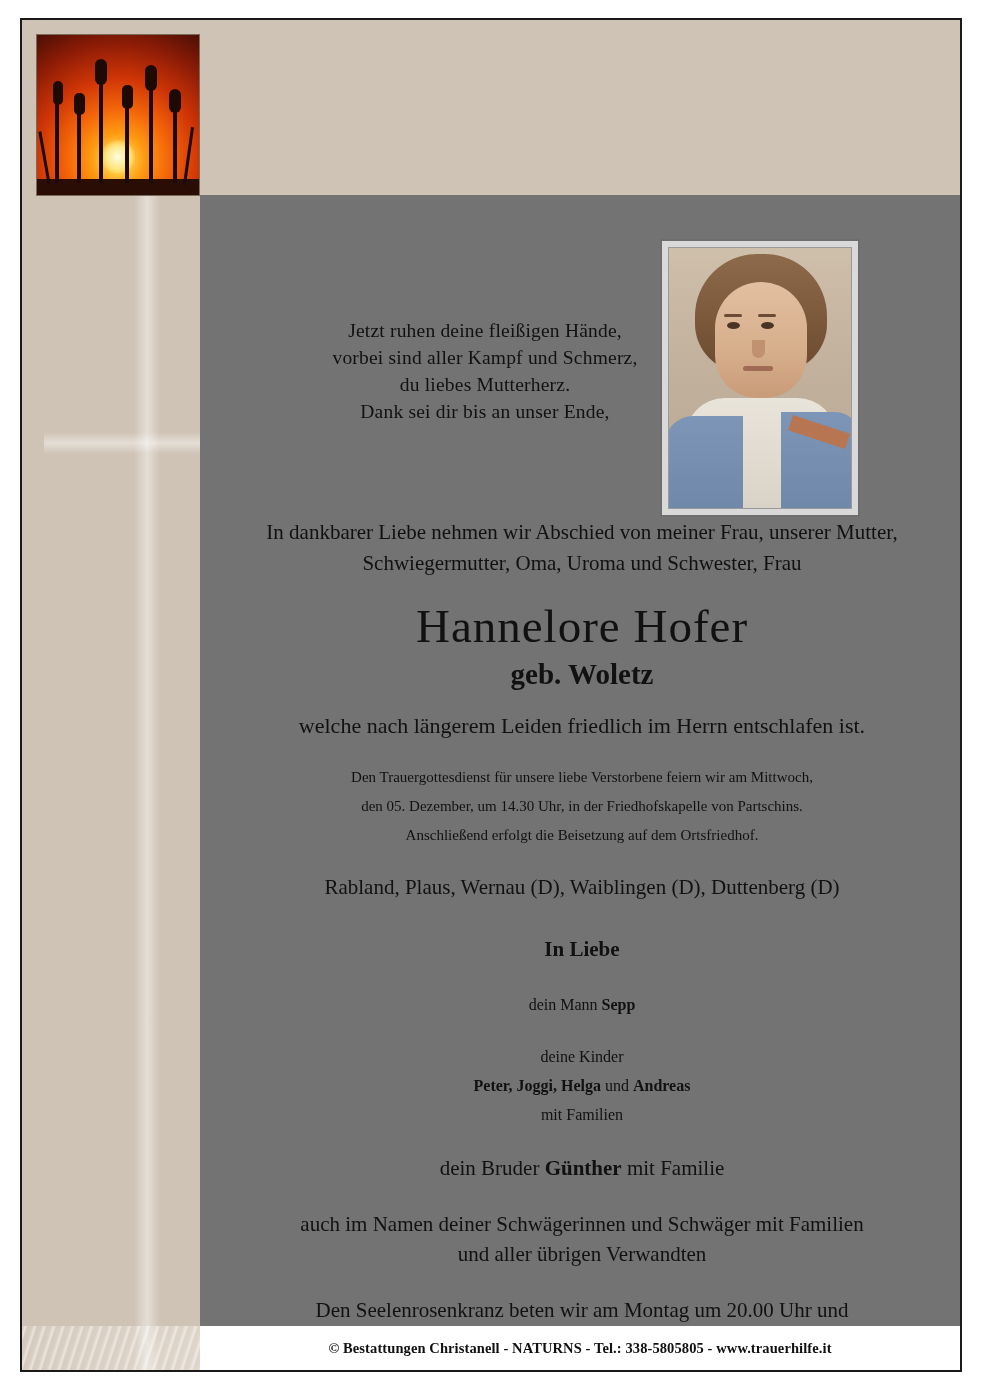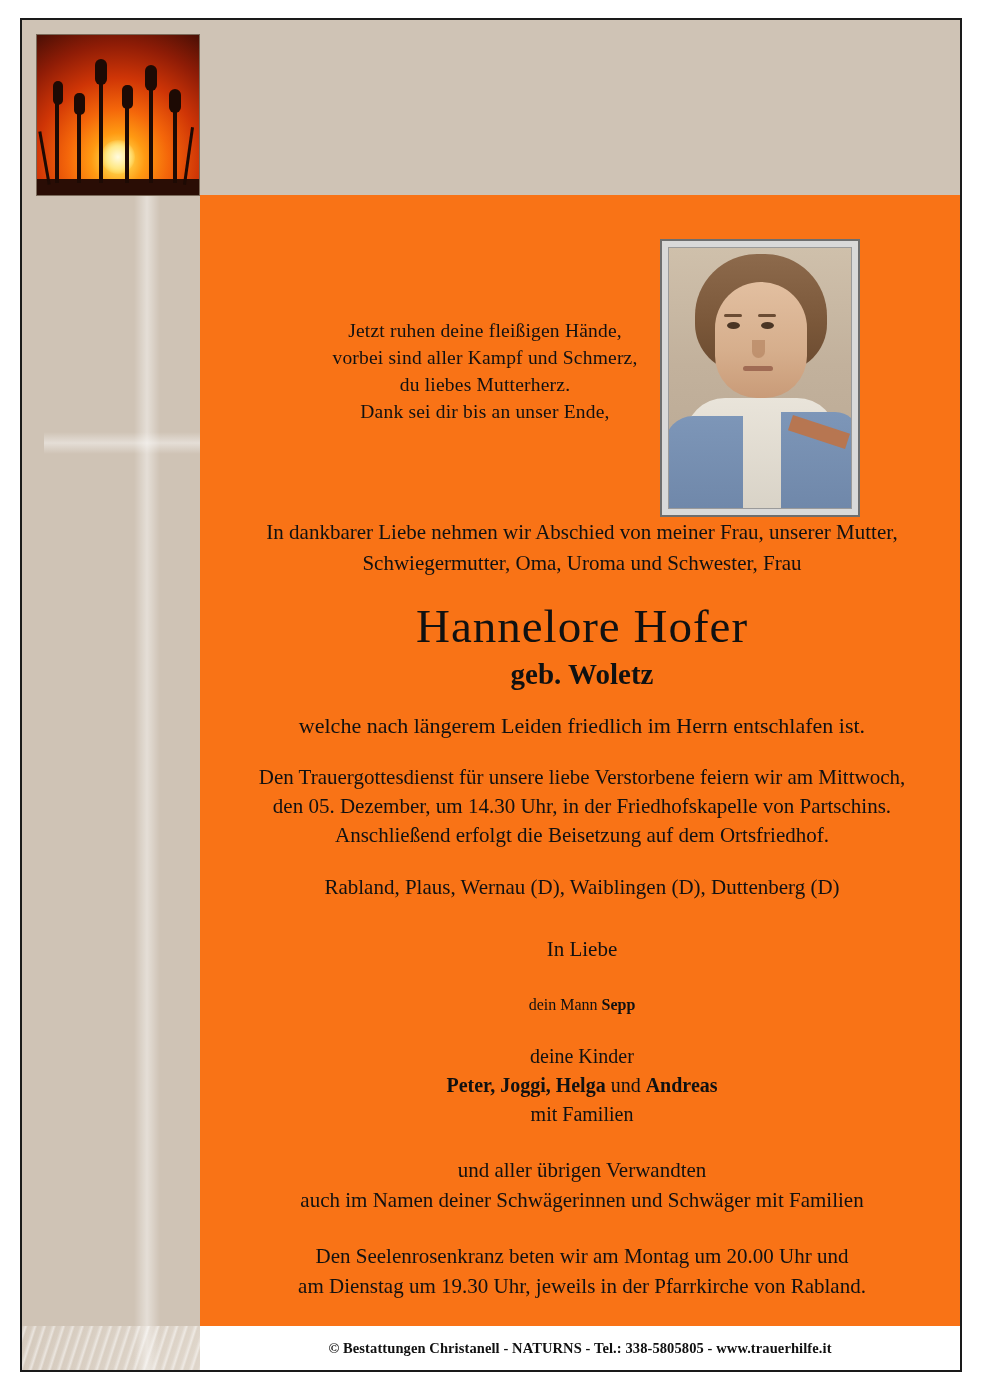--- a/index.html
+++ b/index.html
@@ -134,21 +134,21 @@
     height: 16px;
     background: #2a0d05;
   }
   
   .content {
     position: absolute;
     left: 178px;
     top: 175px;
     width: 760px;
     height: 1131px;
-    background: #f97316;
+    background: #737373;
   }
   
   .portrait-frame {
     position: absolute;
     left: 460px;
     top: 44px;
     width: 200px;
     height: 278px;
     border: 2px solid #6e6e6e;
     background: #d9d9d9;
@@ -278,42 +278,42 @@
     font-size: 21px;
     line-height: 30px;
   }
   .passed {
     margin-top: 18px;
     font-size: 22px;
     line-height: 30px;
   }
   .service {
     margin-top: 22px;
-    font-size: 21px;
+    font-size: 15px;
     line-height: 29px;
   }
   .places {
     margin-top: 22px;
     font-size: 21px;
     line-height: 30px;
   }
   .inliebe {
     margin-top: 32px;
     font-size: 21px;
-    font-weight: normal;
+    font-weight: bold;
     line-height: 30px;
   }
   .husband {
     margin-top: 26px;
     font-size: 16px;
     line-height: 30px;
   }
   .children {
     margin-top: 22px;
-    font-size: 20px;
+    font-size: 16px;
     line-height: 29px;
   }
   .brother {
     margin-top: 24px;
     font-size: 21px;
     line-height: 30px;
   }
   .inlaws {
     margin-top: 26px;
     font-size: 21px;
@@ -423,24 +423,27 @@
         <div class="husband">
           <span>dein Mann </span><b>Sepp</b>
         </div>
 
         <div class="children">
           <div>deine Kinder</div>
           <div><b>Peter, Joggi, Helga</b><span> und </span><b>Andreas</b></div>
           <div>mit Familien</div>
         </div>
 
+        <div class="brother">
+          <span>dein Bruder </span><b>Günther</b><span> mit Familie</span>
+        </div>
 
         <div class="inlaws">
+          <div>auch im Namen deiner Schwägerinnen und Schwäger mit Familien</div>
           <div>und aller übrigen Verwandten</div>
-          <div>auch im Namen deiner Schwägerinnen und Schwäger mit Familien</div>
         </div>
 
         <div class="rosary">
           <div>Den Seelenrosenkranz beten wir am Montag um 20.00 Uhr und</div>
           <div>am Dienstag um 19.30 Uhr, jeweils in der Pfarrkirche von Rabland.</div>
         </div>
 
       </div>
     </div>
 

